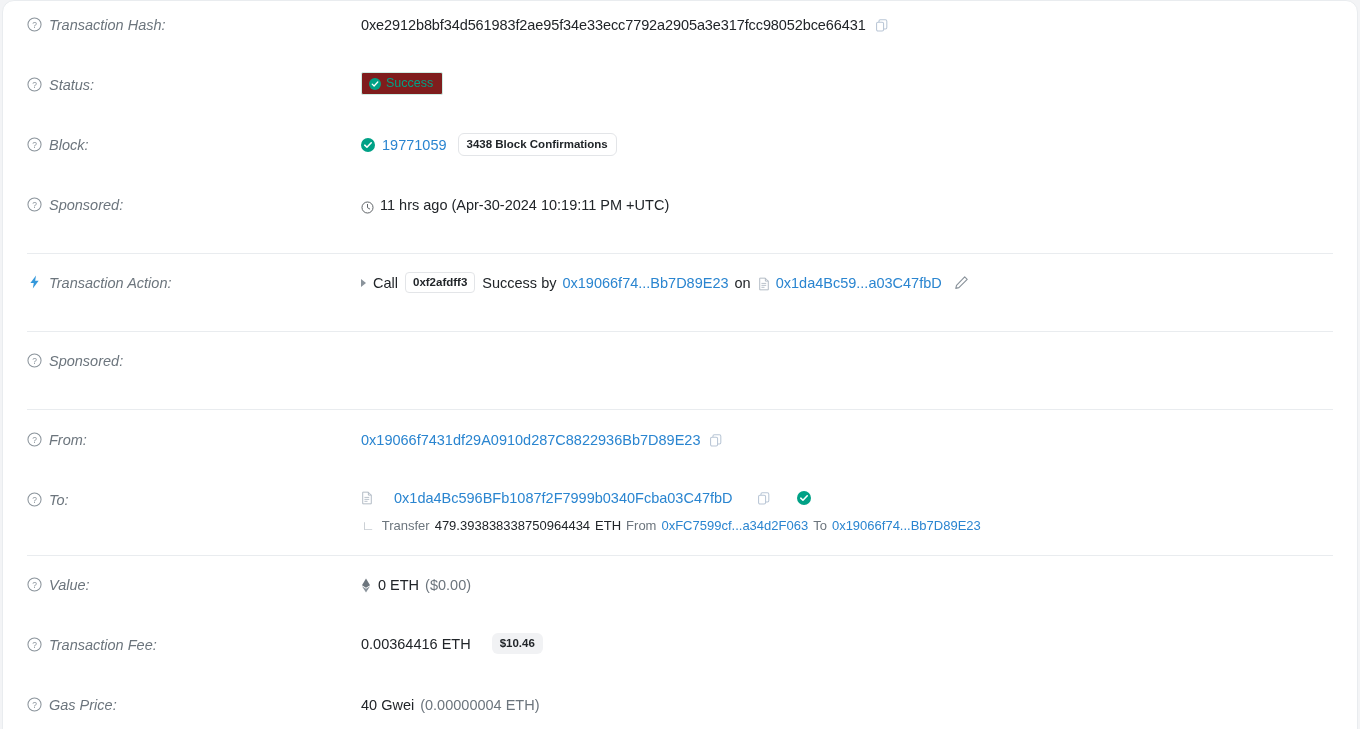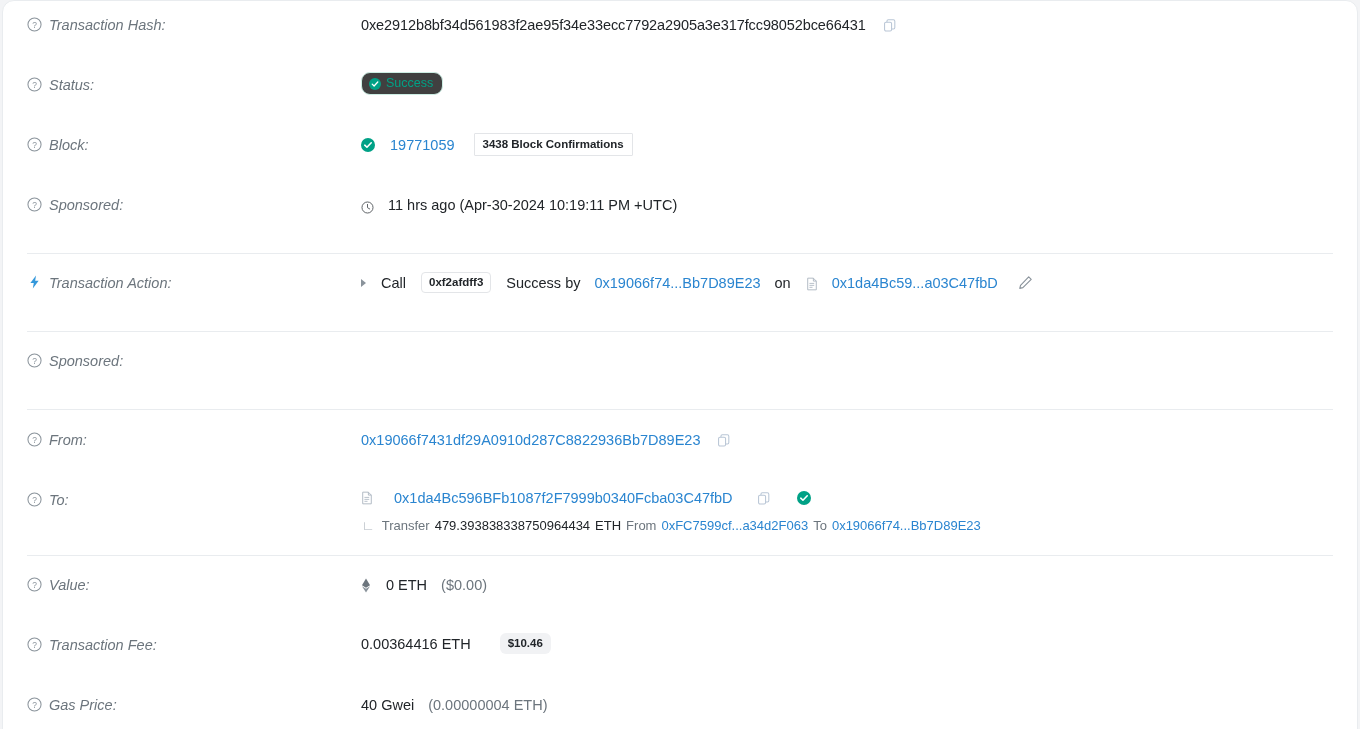--- a/index.html
+++ b/index.html
@@ -39,21 +39,21 @@
   }
   .label-text { color: #6c757d; white-space: nowrap; font-style: italic; }
   .value {
     flex: 1;
     font-size: 14.5px;
     line-height: 20px;
     color: #212529;
     display: flex;
     align-items: center;
     flex-wrap: wrap;
-    gap: 8px;
+    gap: 0px;
   }
 
   .help-icon {
     width: 15px; height: 15px;
     flex: 0 0 15px;
     margin-top: 2px;
     display: inline-block;
   }
   .bolt-icon { width: 15px; height: 16px; flex: 0 0 15px; margin-top: 1px; }
 
@@ -67,35 +67,35 @@
     text-decoration: none;
     cursor: pointer;
   }
 
   .copy-icon { width: 14px; height: 15px; display: inline-block; margin-left: 9px; cursor: pointer; vertical-align: -2px; }
 
   .badge-success {
     display: inline-flex;
     align-items: center;
     gap: 5px;
-    background: #404040;
+    background: #7f1d1d;
     border: 1px solid #cdeee4;
     color: #00a186;
-    border-radius: 9px;
+    border-radius: 2px;
     font-size: 12.5px;
     padding: 3px 9px 3px 7px;
     line-height: 15px;
   }
   .badge-grey {
     display: inline-flex;
     align-items: center;
     background: #ffffff;
     border: 1px solid #e3e5e8;
     color: #212529;
-    border-radius: 1px;
+    border-radius: 6px;
     font-size: 11.5px;
     font-weight: bold;
     padding: 4px 8px;
     line-height: 13px;
     margin-left: 11px;
   }
   .badge-method {
     display: inline-flex;
     align-items: center;
     background: #ffffff;

